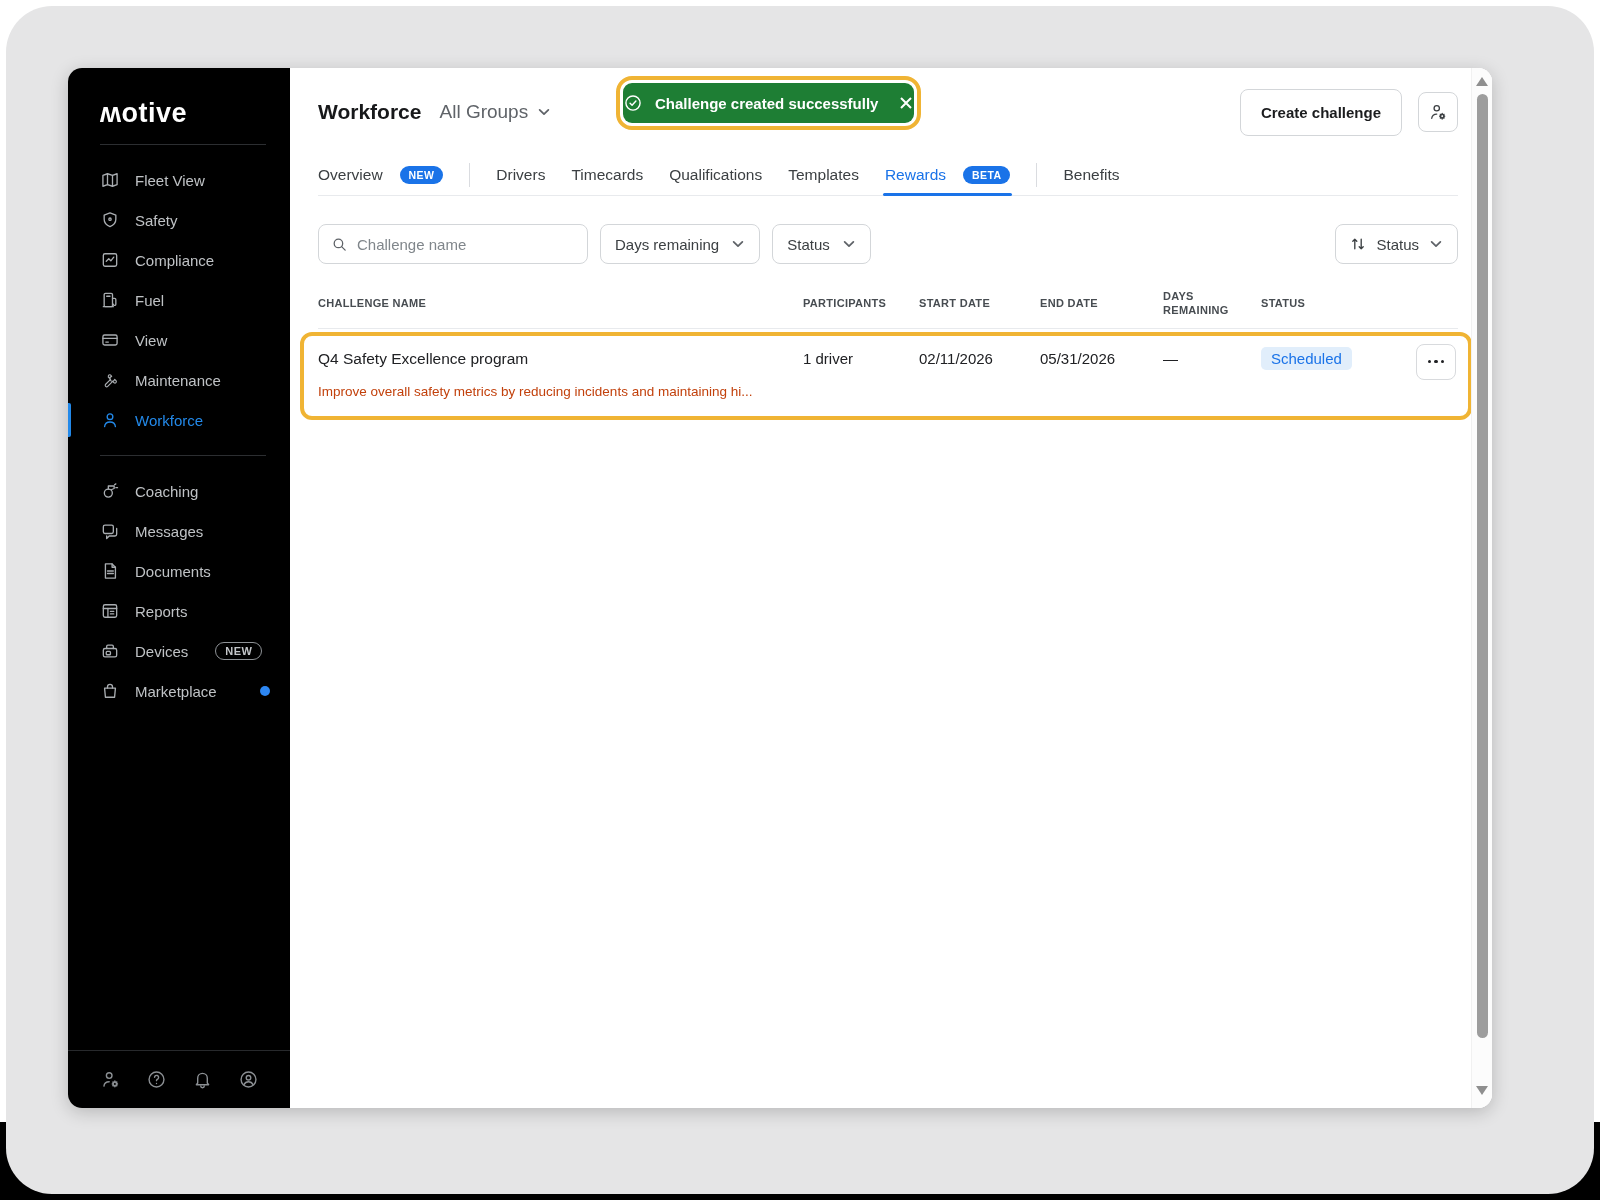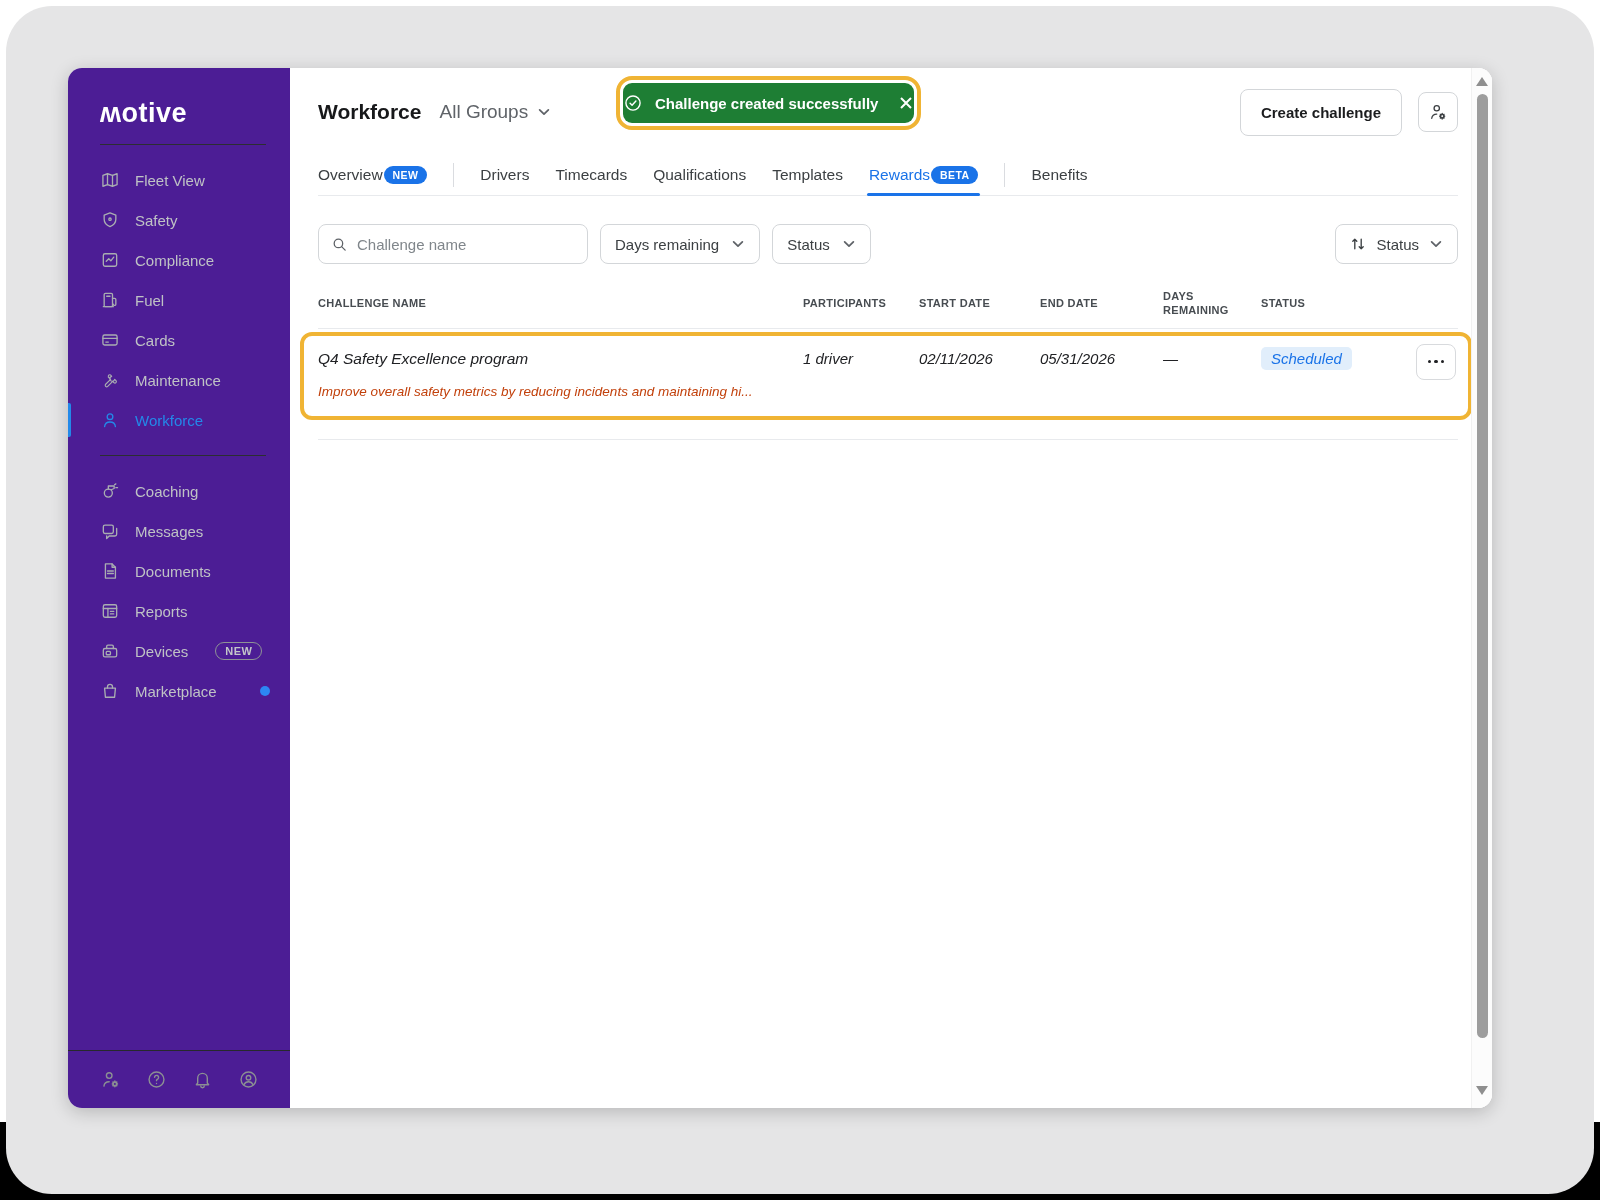--- a/index.html
+++ b/index.html
@@ -5,21 +5,21 @@
   * { margin:0; padding:0; box-sizing:border-box; }
   html,body { width:1600px; height:1200px; font-family:"Liberation Sans","DejaVu Sans",sans-serif; background:#fff; overflow:hidden; }
   .stage { position:relative; width:1600px; height:1200px; background:#fff; }
   .black-strip { position:absolute; left:0; right:0; bottom:0; height:78px; background:#000; }
   .backdrop { position:absolute; left:6px; top:6px; right:6px; bottom:6px; background:#e5e5e6; border-radius:46px; }
 
   .app-window { position:absolute; left:68px; top:68px; width:1424px; height:1040px; background:#fff;
     border-radius:14px; overflow:hidden; display:flex; box-shadow:0 4px 18px rgba(0,0,0,.20); }
 
   
-  .sidebar { position:relative; width:222px; min-width:222px; height:100%; background:#4c1d95; color:#bfc2c5; }
+  .sidebar { position:relative; width:222px; min-width:222px; height:100%; background:#000000; color:#bfc2c5; }
   .logo { padding:30px 0 0 32px; color:#fff; font-size:27px; font-weight:700; letter-spacing:.5px; }
   .nav-item { position:relative; display:flex; align-items:center; gap:15px; height:40px; padding-left:32px;
     font-size:15px; color:#bfc2c5; cursor:pointer; }
   .nav-item svg { width:20px; height:20px; stroke:#a9adb1; fill:none; stroke-width:1.6; stroke-linecap:round; stroke-linejoin:round; flex:0 0 20px; }
   .nav-item.search-item { margin-top:30px; height:42px; }
   .nav-item.active { color:#2389e9; }
   .nav-item.active svg { stroke:#2389e9; }
   .nav-item.active::before { content:""; position:absolute; left:0; top:3px; bottom:3px; width:3px; background:#2389e9; border-radius:0 2px 2px 0; }
   .side-divider { height:1px; background:#2c2e31; margin:15px 24px 15px 32px; }
   .pill-outline { margin-left:12px; font-size:11px; font-weight:700; letter-spacing:.4px; color:#c3c6c9;
@@ -48,21 +48,21 @@
   .toast-ring { position:absolute; left:326px; top:8px; border:4px solid #f0b434; border-radius:16px; padding:3px; z-index:5; }
   .toast { display:flex; align-items:center; height:40px; padding:0 0; background:#1e7e34; border-radius:9px; color:#fff; }
   .toast svg.check { width:20px; height:20px; stroke:#fff; fill:none; stroke-width:1.7; stroke-linecap:round; stroke-linejoin:round; }
   .toast .msg { font-size:15px; font-weight:700; margin:0 20px 0 12px; white-space:nowrap; }
   .toast .close { width:16px; height:16px; stroke:#fff; stroke-width:2; cursor:pointer; }
   .row-ring { position:absolute; left:10px; top:264px; width:1172px; height:88px; border:4px solid #f0b434; border-radius:12px;
     pointer-events:none; z-index:4; }
 
   
   .tabs { display:flex; align-items:center; gap:26px; margin-top:22px; height:42px; border-bottom:1px solid #e8eaed; }
-  .tab { display:flex; align-items:center; gap:1px; font-size:15.5px; color:#3c4043; cursor:pointer; height:100%; }
+  .tab { display:flex; align-items:center; gap:17px; font-size:15.5px; color:#3c4043; cursor:pointer; height:100%; }
   .tab.active { color:#1a73e8; position:relative; }
   .tab.active::after { content:""; position:absolute; left:-2px; right:-2px; bottom:-1px; height:3px; background:#1a73e8; border-radius:2px; }
   .tab-sep { width:1px; height:24px; background:#dadce0; }
   .pill-blue { background:#1a73e8; color:#fff; font-size:10.5px; font-weight:700; letter-spacing:.4px; border-radius:11px; padding:3px 9px; }
 
   
   .filters { display:flex; align-items:center; margin-top:28px; }
   .search-box { display:flex; align-items:center; width:270px; height:40px; border:1px solid #d3d6d9; border-radius:8px; padding:0 12px; gap:9px; background:#fff; }
   .search-box svg { width:17px; height:17px; stroke:#5f6368; fill:none; stroke-width:1.8; stroke-linecap:round; }
   .search-box input { border:none; outline:none; flex:1; font-size:15px; font-family:inherit; color:#202124; background:transparent; }
@@ -71,21 +71,21 @@
     padding:0 14px; margin-left:12px; font-size:15px; color:#3c4043; cursor:pointer; background:#fff; }
   .filters .spacer { flex:1; }
   .sort-box { display:flex; align-items:center; gap:10px; height:40px; border:1px solid #d3d6d9; border-radius:8px;
     padding:0 14px; font-size:15px; color:#3c4043; cursor:pointer; background:#fff; }
   .sort-box svg.updown { width:16px; height:16px; stroke:#3c4043; fill:none; stroke-width:1.7; stroke-linecap:round; stroke-linejoin:round; }
 
   
   .grid-cols { display:grid; grid-template-columns:1fr 116px 121px 123px 98px 155px 42px; }
   .thead { margin-top:26px; padding-bottom:10px; border-bottom:1px solid #e8eaed; align-items:center; }
   .th { font-size:11px; font-weight:700; letter-spacing:.3px; color:#474c51; text-transform:uppercase; line-height:1.25; padding-right:10px; }
-  .trow { border-bottom:1px solid #e8eaed; padding:21px 0 40px; align-items:start; cursor:pointer;font-style:italic; }
+  .trow { border-bottom:1px solid #e8eaed; padding:21px 0 20px; align-items:start; cursor:pointer; }
   .cell { font-size:15px; color:#202124; padding-right:10px; }
   .row-name { font-size:15.5px; color:#202124; }
   .row-desc { font-size:13.5px; color:#c2410c; margin-top:16px; }
   .badge-status { display:inline-block; background:#e1eefb; color:#1a73e8; font-size:15px; padding:3px 10px; border-radius:5px; margin-top:-3px; }
   .btn-more { width:40px; height:36px; margin-top:-6px; background:#fff; border:1px solid #d8dadd; border-radius:8px;
     display:flex; align-items:center; justify-content:center; gap:3px; cursor:pointer; }
   .btn-more i { width:3.5px; height:3.5px; border-radius:50%; background:#202124; }
 
   
   .scrollbar { position:absolute; top:0; right:0; bottom:0; width:21px; background:#fcfcfc; border-left:1px solid #f1f1f1; z-index:6; }
@@ -137,21 +137,21 @@
             <path d="M4 20h12"></path>
           </svg>
         <span>Fuel</span>
       </div>
       <div class="nav-item">
         <svg viewBox="0 0 24 24">
             <rect x="3.5" y="6" width="17" height="12" rx="2"></rect>
             <path d="M3.5 10h17"></path>
             <path d="M7 14.5h3"></path>
           </svg>
-        <span>Cards</span>
+        <span>View</span>
       </div>
       <div class="nav-item">
         <svg viewBox="0 0 24 24">
             <path d="M14.5 7a3.5 3.5 0 104.2 4.2l2 2a2 2 0 01-2.8 2.8l-2-2-7 7a2 2 0 11-2.9-2.9l7-7-2-2A2 2 0 0112.8 5z" transform="scale(0.85) translate(2,2)"></path>
           </svg>
         <span>Maintenance</span>
       </div>
       <div class="nav-item active">
         <svg viewBox="0 0 24 24">
             <circle cx="12" cy="8" r="3.4"></circle>

